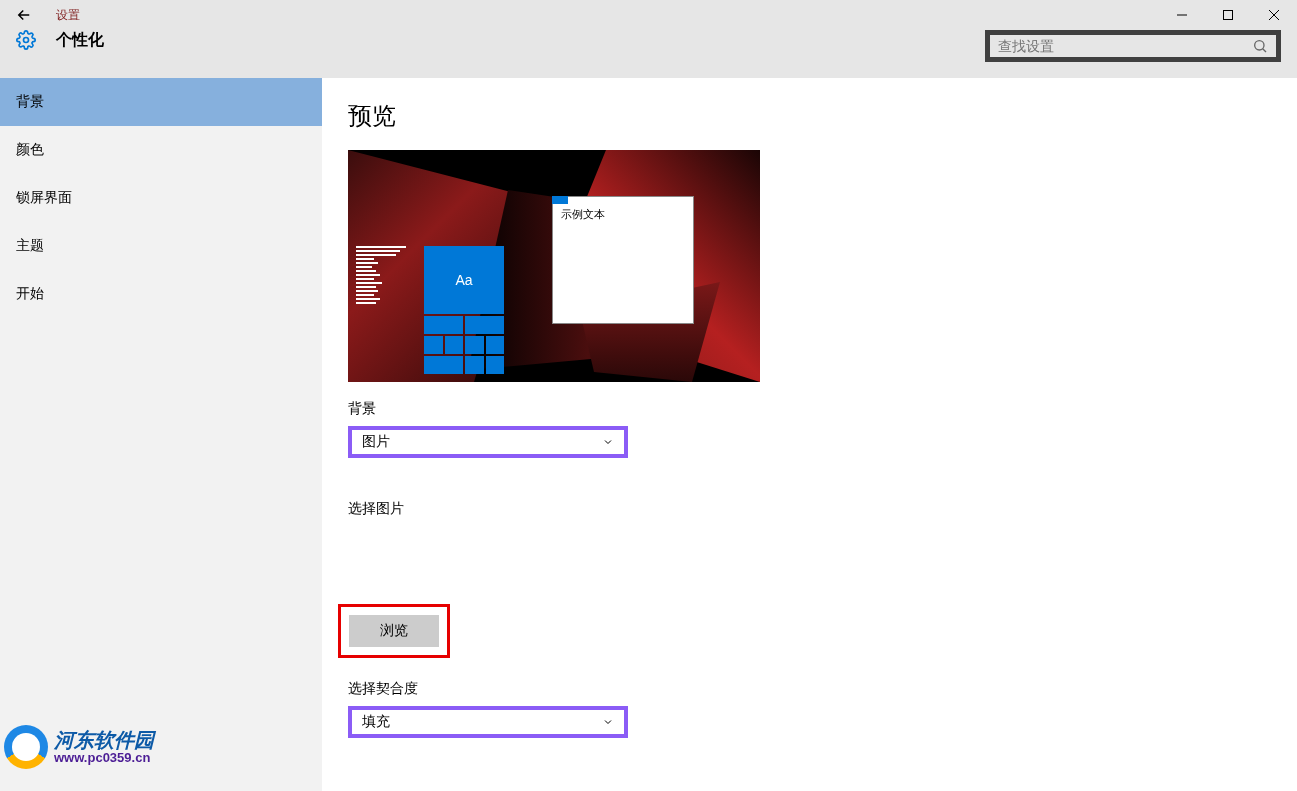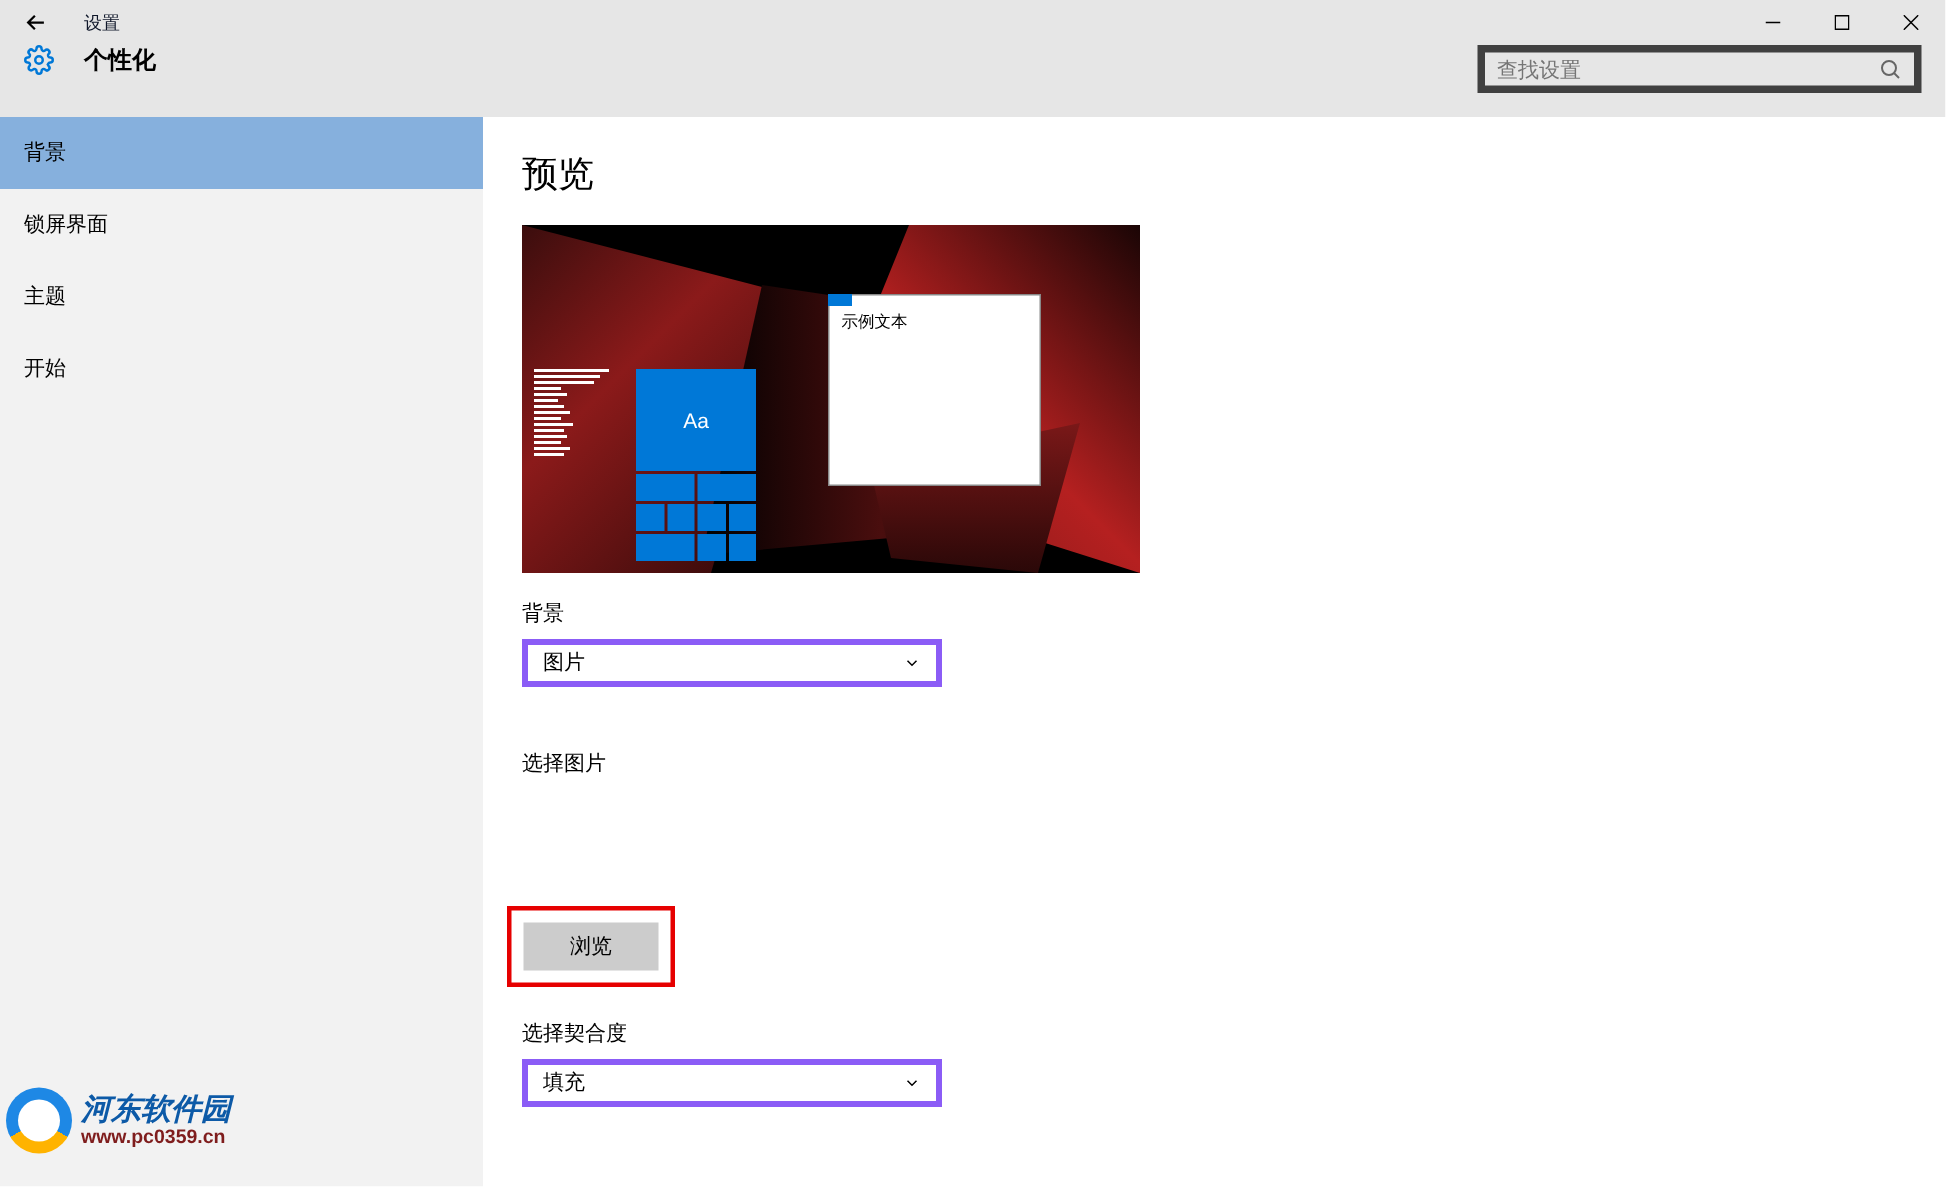--- a/index.html
+++ b/index.html
@@ -1,21 +1,21 @@
 <!DOCTYPE html>
 <html><head>
 <meta charset="utf-8">
 <style>
 * { margin: 0; padding: 0; box-sizing: border-box; font-family: "Microsoft YaHei", "Segoe UI", sans-serif; }
 body { width: 1297px; height: 791px; background: #fff; overflow: hidden; position: relative; }
 
 .titlebar { height: 30px; background: #e6e6e6; display: flex; align-items: center; }
 .back-btn { width: 48px; height: 30px; display: flex; align-items: center; justify-content: center; cursor: pointer; }
 .back-btn svg { width: 18px; height: 18px; }
-.title-text { font-size: 12px; color: #0f172a; margin-left: 8px; }
+.title-text { font-size: 12px; color: #7f1d1d; margin-left: 8px; }
 .win-controls { margin-left: auto; display: flex; }
 .win-btn { width: 46px; height: 30px; display: flex; align-items: center; justify-content: center; cursor: pointer; }
 .win-btn svg { width: 10px; height: 10px; }
 
 .header { height: 48px; background: #e6e6e6; display: flex; padding: 0 16px; }
 .gear { width: 20px; height: 20px; margin-right: 20px; color: #0078d7; }
 .header-title { font-size: 16px; font-weight: 600; color: #000; }
 .search-box { margin-left: auto; width: 296px; height: 32px; border: 5px solid #404040; background: #e6e6e6; display: flex; align-items: center; padding: 0 8px; }
 .search-box input { flex: 1; border: none; background: transparent; outline: none; font-size: 14px; color: #555; }
 .search-icon { width: 16px; height: 16px; color: #666; }
@@ -59,21 +59,21 @@
 .chevron { width: 12px; height: 12px; }
 
 .browse-wrap { display: inline-block; border: 3px solid #e60000; padding: 8px; margin-top: 78px; margin-left: -10px; }
 .browse-btn { width: 90px; height: 32px; background: #ccc; border: none; font-size: 14px; cursor: pointer; }
 
 .watermark { position: absolute; left: 4px; bottom: 22px; display: flex; align-items: center; gap: 6px; pointer-events: none; }
 .wm-logo { width: 44px; height: 44px; border-radius: 50%; background: conic-gradient(#1e88e5 0 120deg, #ffb300 120deg 240deg, #1e88e5 240deg 360deg); position: relative; }
 .wm-logo::after { content:''; position:absolute; inset:8px; background:#fff; border-radius:50%; }
 .wm-text { display:flex; flex-direction:column; line-height:1.1; }
 .wm-cn { font-size: 20px; font-weight:700; color:#0d5aa7; font-style:italic; }
-.wm-url { font-size: 13px; font-weight:700; color:#7f1d1d; }
+.wm-url { font-size: 13px; font-weight:700; color:#4c1d95; }
 </style>
 </head>
 <body>
 
 <div class="titlebar">
   <div class="back-btn">
     <svg viewBox="0 0 24 24" fill="none" stroke="#000" stroke-width="2">
         <path d="M19 12H5M11 18l-6-6 6-6"></path>
       </svg>
   </div>
@@ -112,20 +112,23 @@
       </svg>
   </div>
 </div>
 
 <div class="body-area">
   <div class="sidebar">
     <div class="sidebar-item active">
         <span>背景</span>
       </div>
     <div class="sidebar-item">
+        <span>颜色</span>
+      </div>
+    <div class="sidebar-item">
         <span>锁屏界面</span>
       </div>
     <div class="sidebar-item">
         <span>主题</span>
       </div>
     <div class="sidebar-item">
         <span>开始</span>
       </div>
   </div>
 

